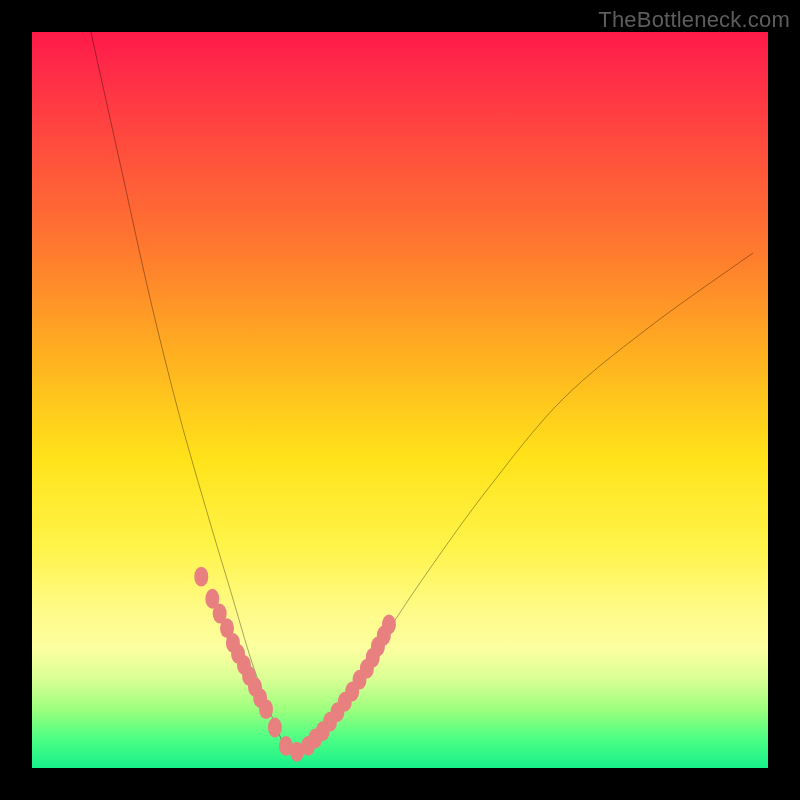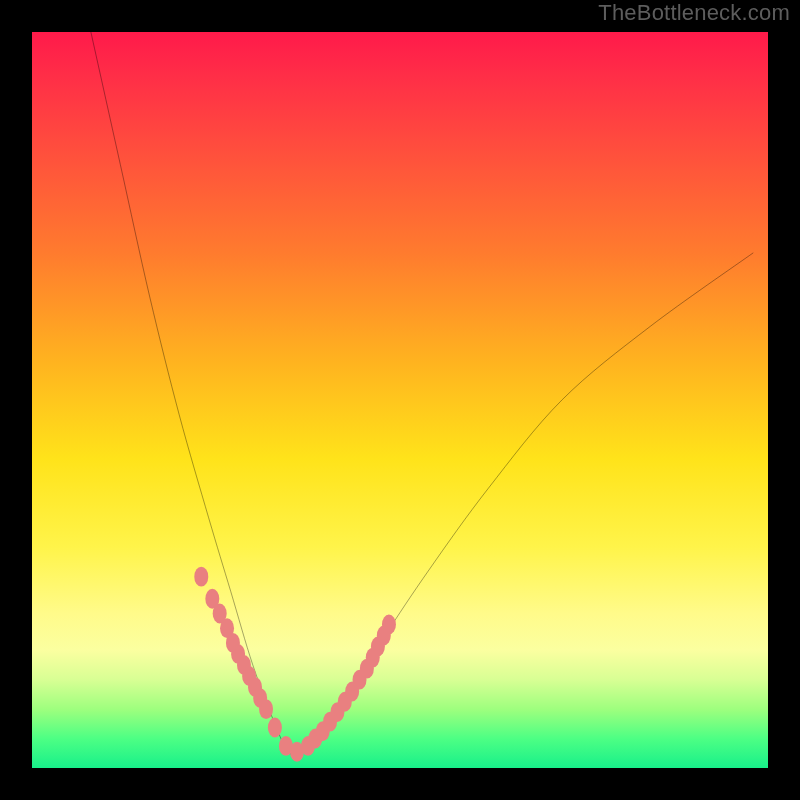--- a/index.html
+++ b/index.html
@@ -41,21 +41,21 @@
       #fffb8a 79%,
       #fbffa0 84%,
       #d8ff94 88%,
       #9eff7e 92%,
       #4dff84 96%,
       #18f08a 100%
     );
   }
   .watermark {
     position: absolute;
-    top: 0;
+    top: 7px;
     right: 10px;
     color: #5d5d5d;
     font-size: 22px;
     font-weight: 500;
     letter-spacing: 0.2px;
   }
   svg.curve {
     position: absolute;
     inset: 0;
   }

